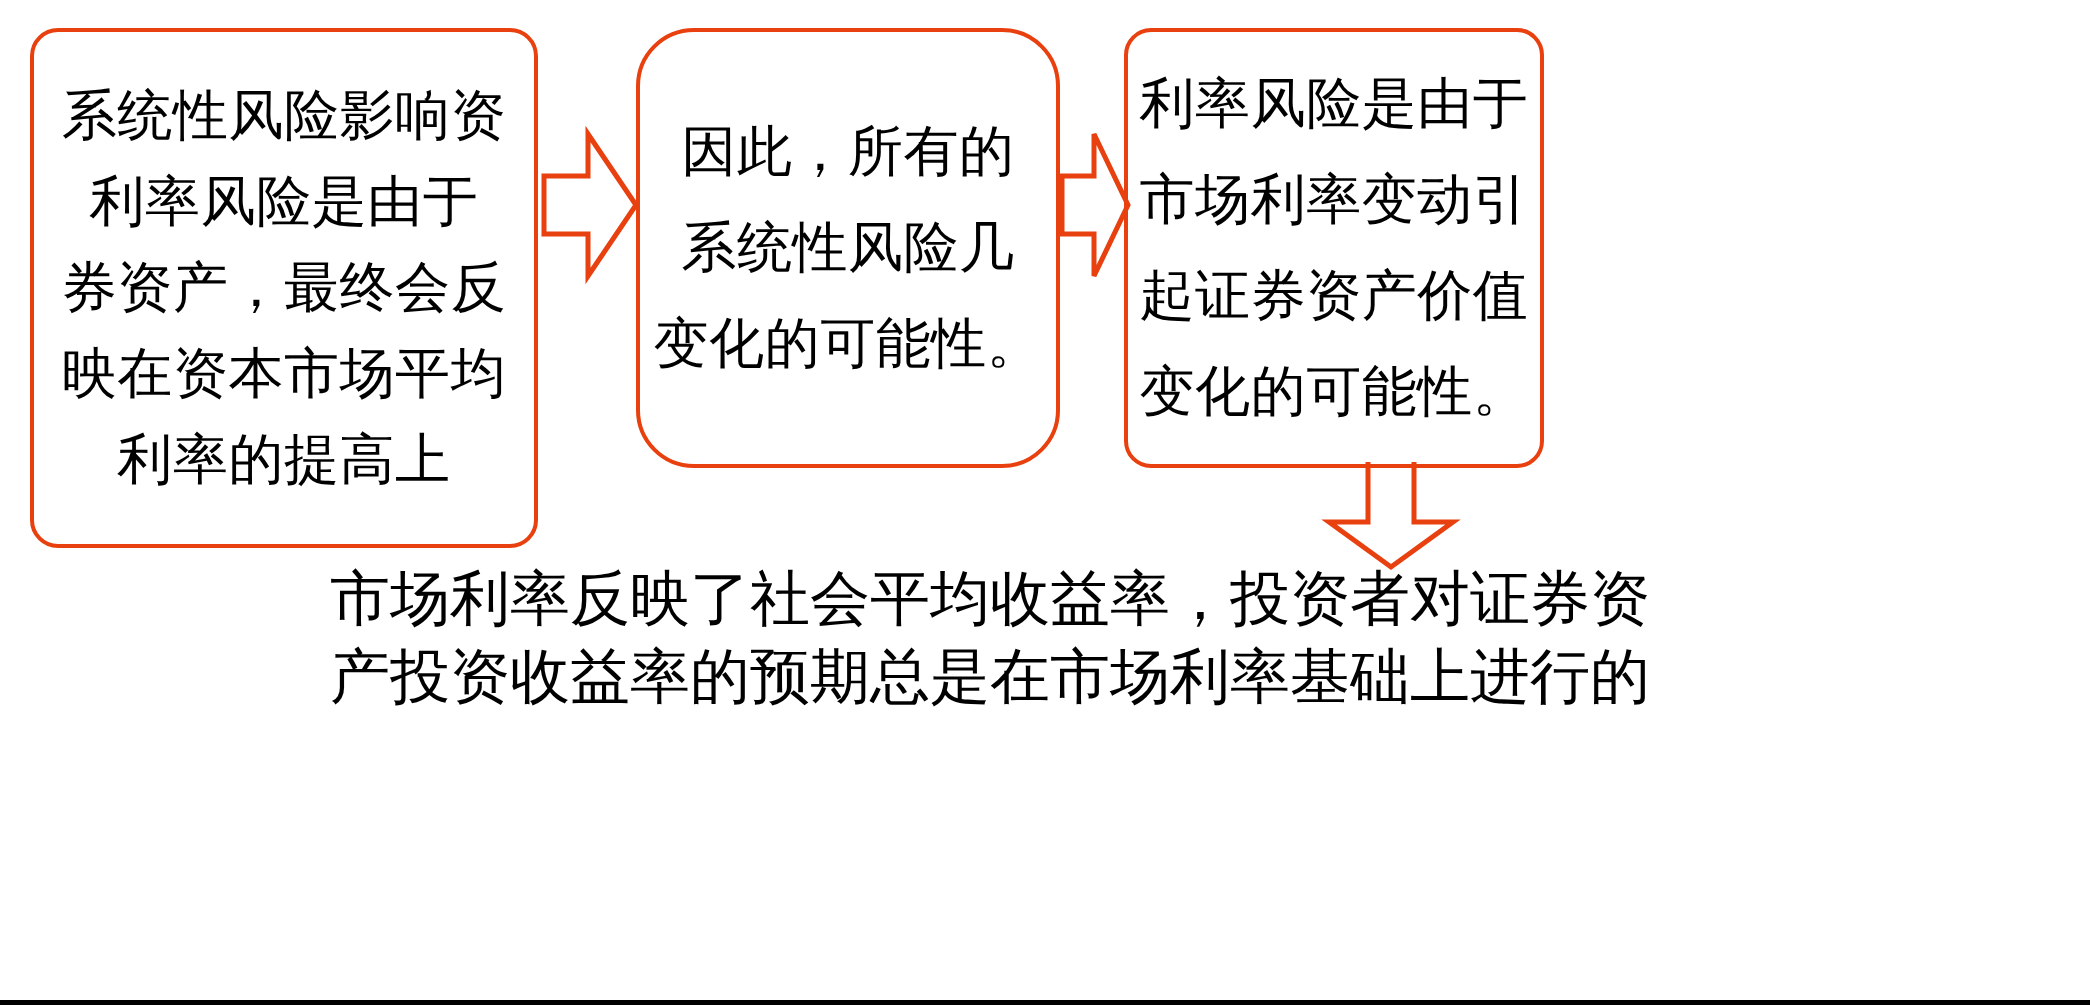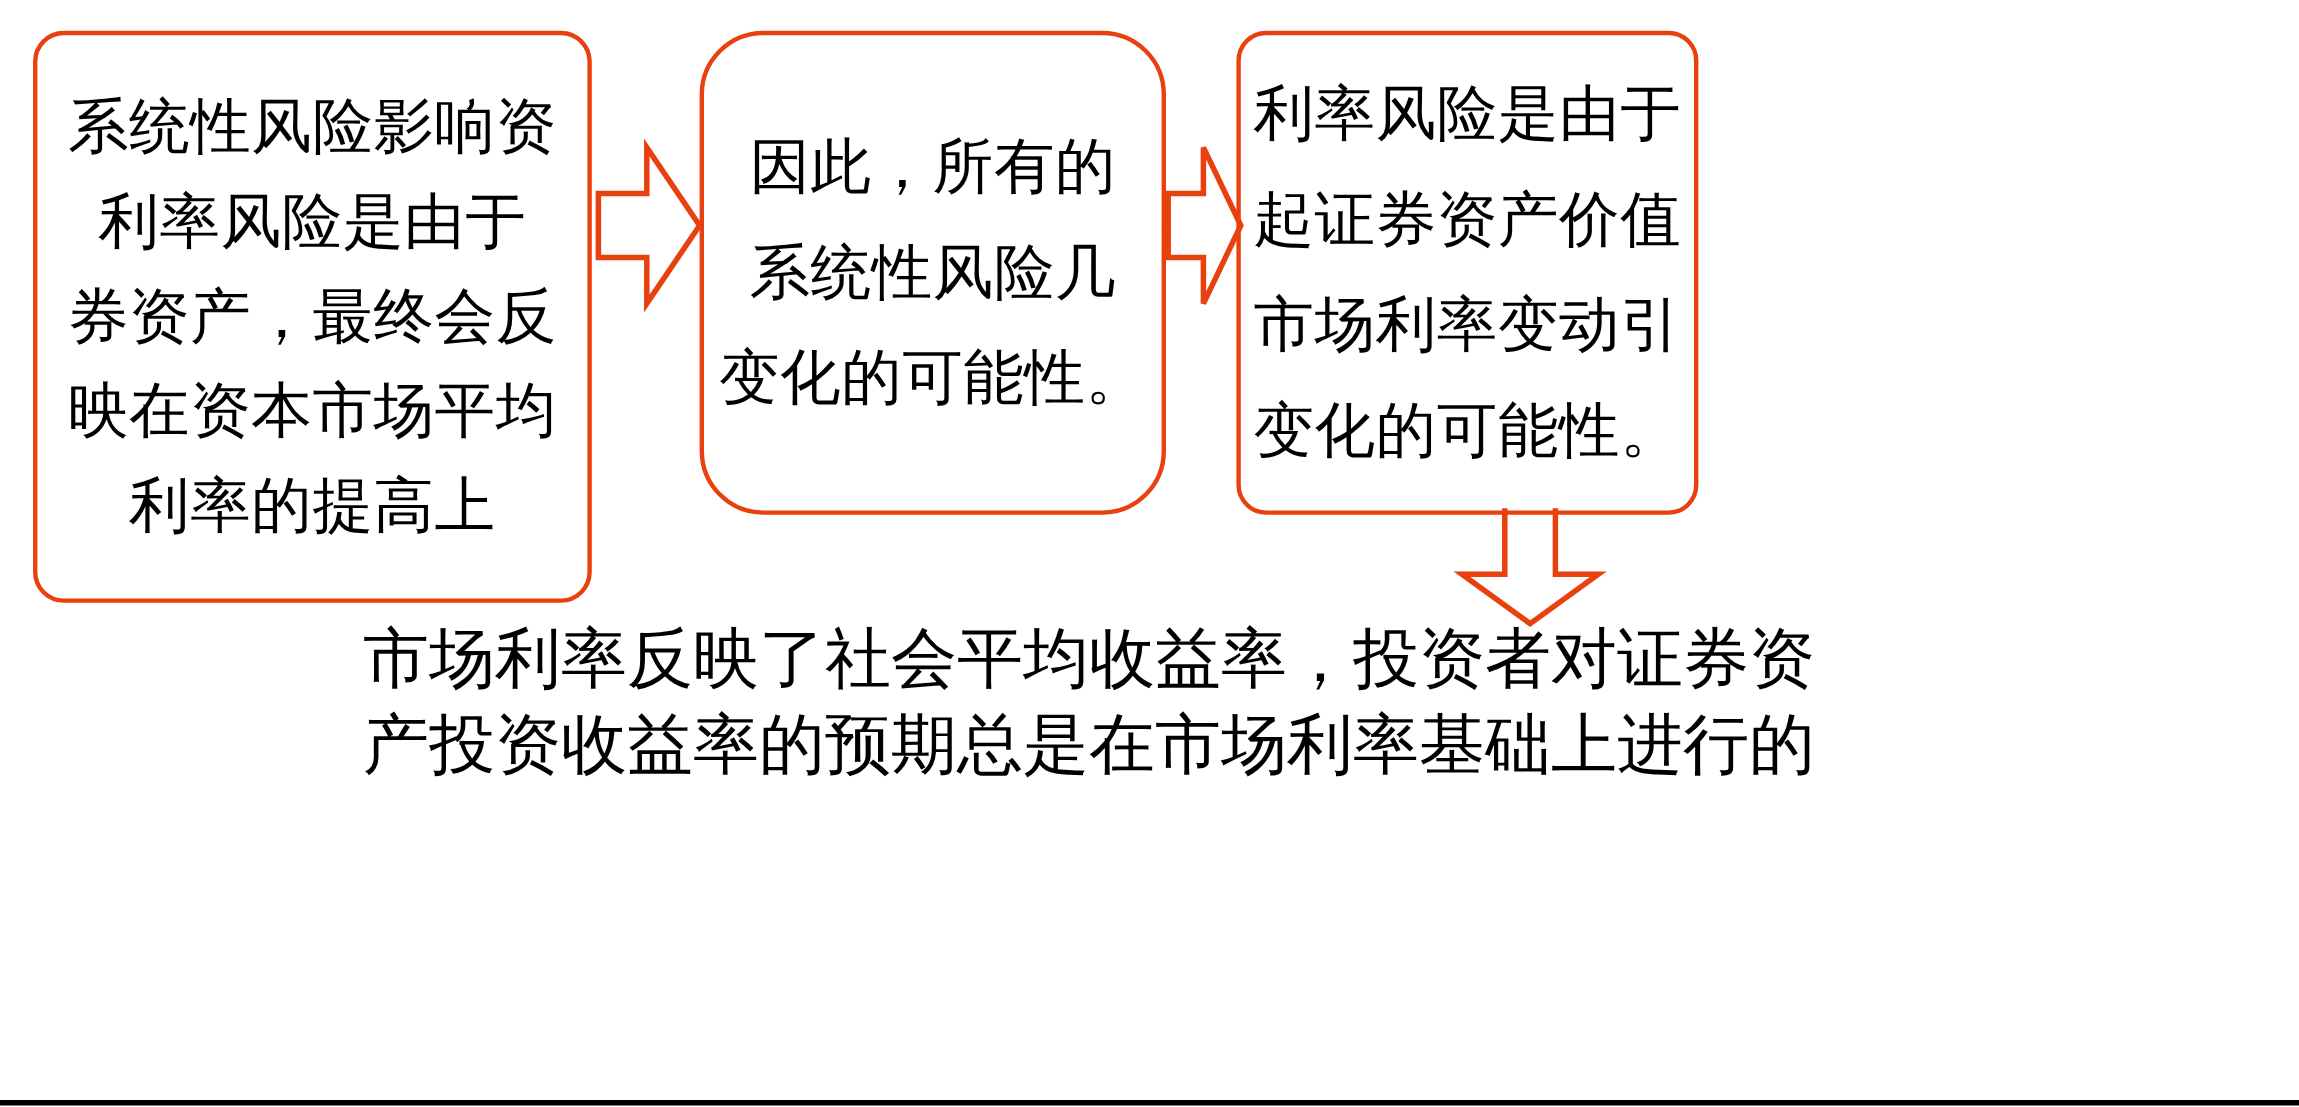--- a/index.html
+++ b/index.html
@@ -132,22 +132,22 @@
   </div>
 
   <div class="arrow" id="arrow-2">
     <svg width="70" height="150" viewBox="0 0 70 150" fill="none" aria-hidden="true">
       <path d="M2 46 L34 46 L34 4 L68 75 L34 146 L34 104 L2 104 Z" stroke="#E8400F" stroke-width="5" fill="none" stroke-linejoin="miter"></path>
     </svg>
   </div>
 
   <div class="box" id="box-3">
     <span class="line">利率风险是由于</span>
+    <span class="line">市场利率变动引</span>
     <span class="line">起证券资产价值</span>
-    <span class="line">市场利率变动引</span>
     <span class="line">变化的可能性。</span>
   </div>
 
   <div class="arrow" id="arrow-3">
     <svg width="130" height="108" viewBox="0 0 130 108" fill="none" aria-hidden="true">
       <path d="M42 0 L42 60 L3 60 L65 105 L127 60 L88 60 L88 0" stroke="#E8400F" stroke-width="5" fill="none" stroke-linejoin="miter"></path>
     </svg>
   </div>
 
   <div id="caption">

